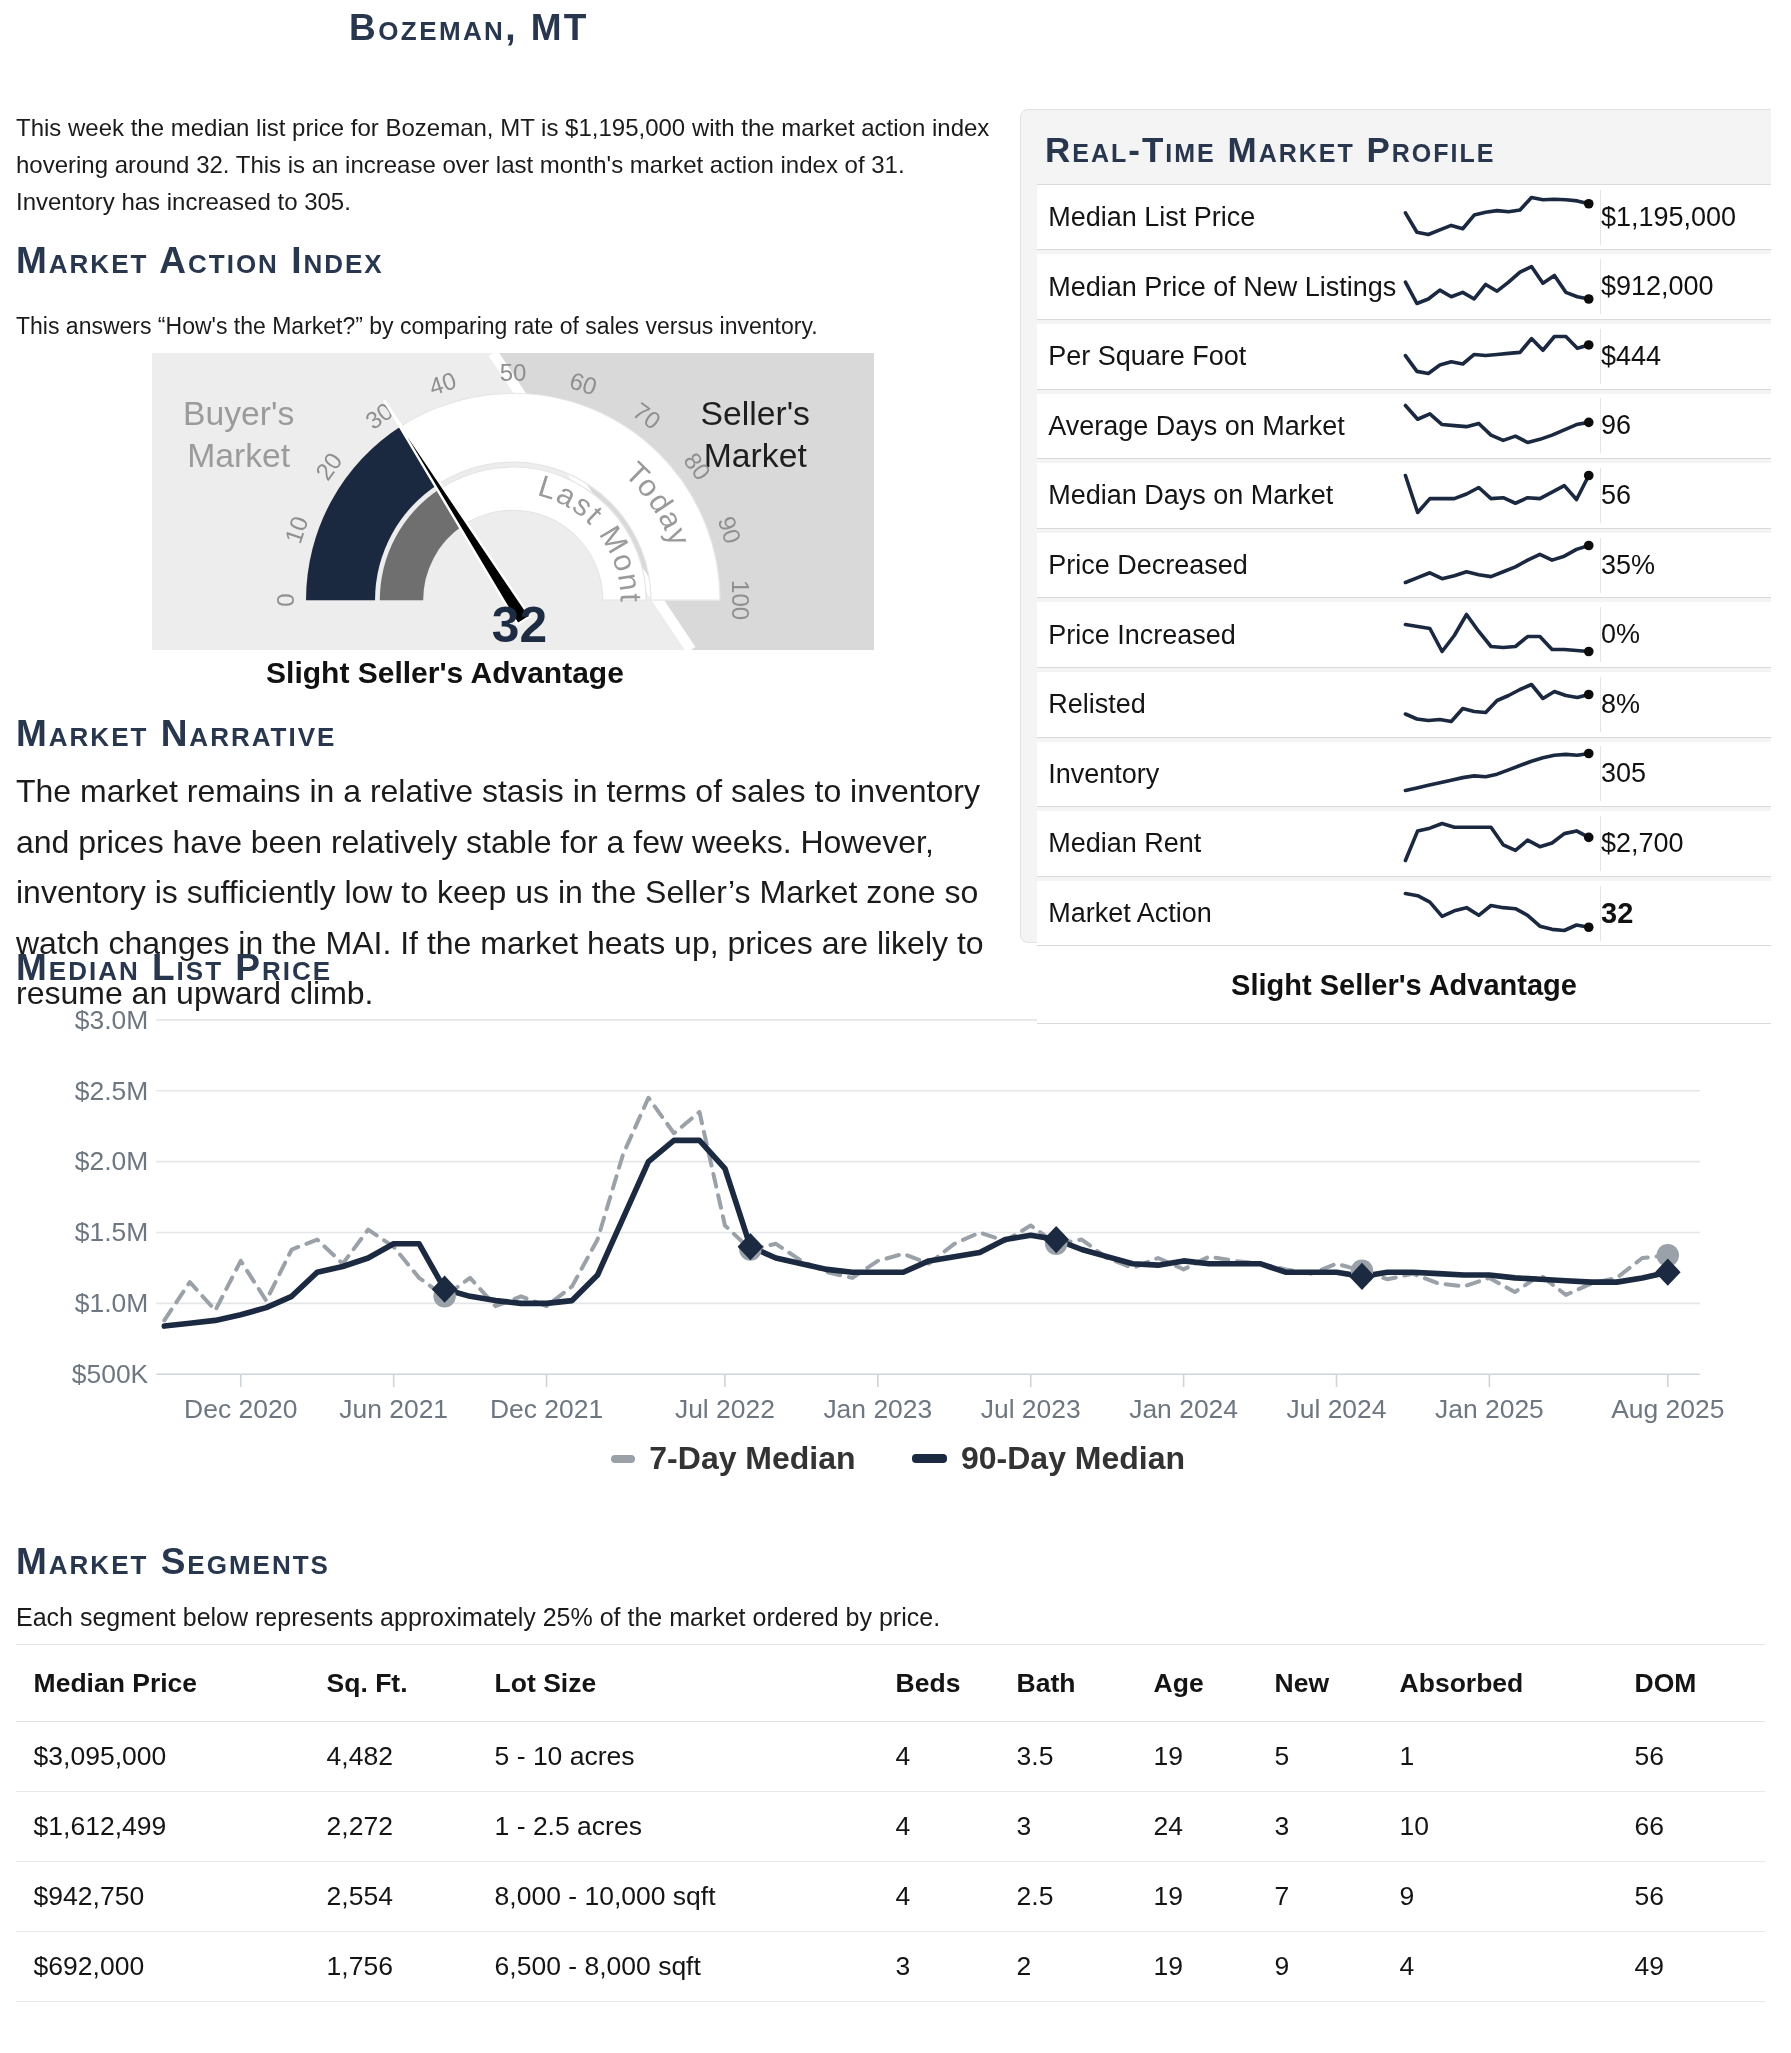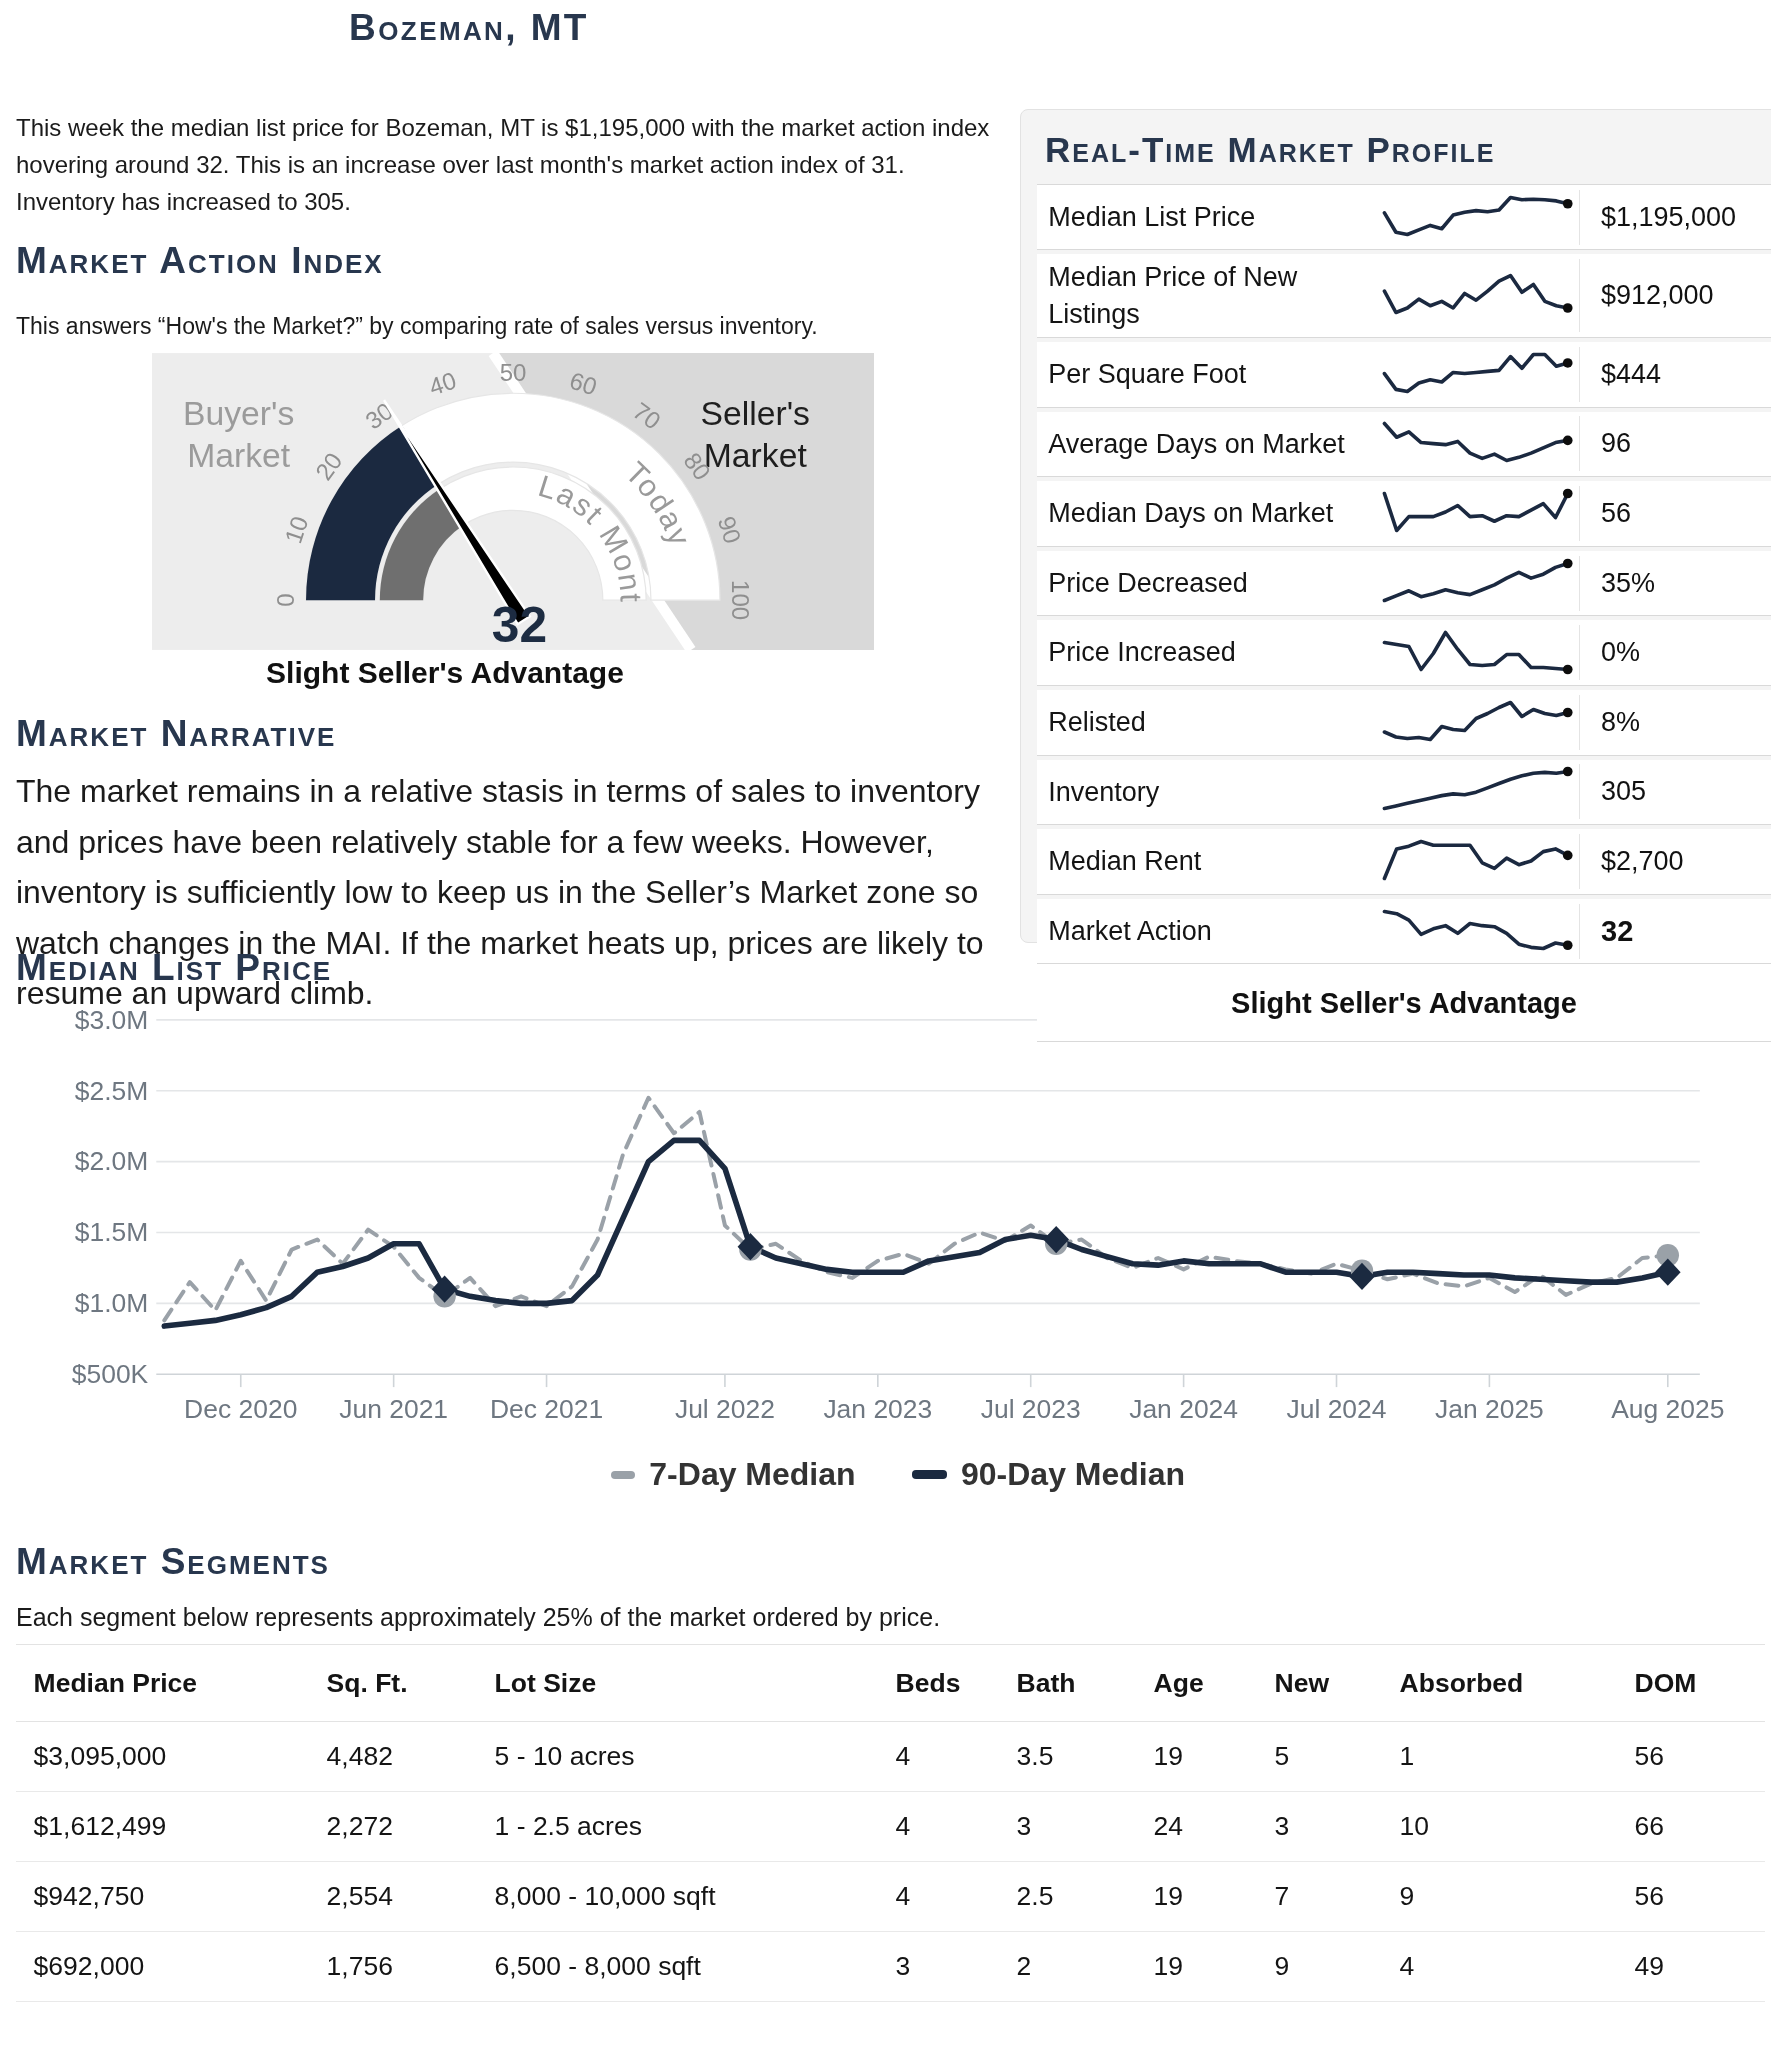--- a/index.html
+++ b/index.html
@@ -12,35 +12,35 @@
   #intro{top:109px;left:16px;width:983px;font-size:24px;line-height:1.55;}
   #mai-heading{top:241px;left:16px;}
   #mai-desc{top:313px;left:16px;width:983px;font-size:23px;}
   #gauge-wrap{top:353px;left:152px;width:722px;height:297px;}
   #gauge-caption{top:656px;left:152px;width:586px;text-align:center;font-size:30px;font-weight:700;color:#111;}
   #narrative-heading{top:714px;left:16px;}
   #narrative-text{top:766px;left:16px;width:995px;font-size:32px;line-height:1.58;}
   #chart-heading{top:948px;left:16px;}
   #chart-wrap{top:995px;left:48px;width:1700px;height:433px;}
   #legend{top:1440px;left:48px;width:1700px;display:flex;justify-content:center;gap:56px;align-items:center;}
-  .legend-item{display:flex;align-items:center;gap:14.4px;margin-top:16px;}
+  .legend-item{display:flex;align-items:center;gap:14.4px;}
   .legend-label{font-size:32px;font-weight:700;color:#333;}
   .sw-gray{width:24px;height:8px;border-radius:4px;background:#9aa1a8;}
   .sw-navy{width:35px;height:8.8px;border-radius:4px;background:#1b2a40;}
   
   #profile-panel{top:109px;left:1020px;width:768px;height:834px;background:#f4f4f4;
      border:1.6px solid #e2e2e2;border-radius:8px;box-sizing:border-box;}
   #profile-title{margin:21px 0 14.4px 24px;font-size:35px;}
   #profile-rows{margin:0 16px;border-top:1.6px solid #d9d9d9;}
   .p-row{display:flex;align-items:center;background:#fff;border-bottom:1.6px solid #d9d9d9;
      margin-bottom:4px;min-height:55px;padding:4.8px 0;}
   .p-label{flex:1 1 auto;font-size:27px;padding-left:11.2px;line-height:1.35;color:#141414;}
   .p-spark{width:201px;flex:0 0 201px;}
   .p-value{width:170px;flex:0 0 170px;font-size:27px;color:#111;border-left:1.6px solid #e4e4e4;
-     padding-left:21px;align-self:stretch;display:flex;align-items:center;text-align:right;}
+     align-self:stretch;display:flex;align-items:center;text-align:right;}
   .p-value.bold{font-weight:700;font-size:29px;}
   #profile-footer{background:#fff;margin:0 16px;padding:19px 0 21px 0;text-align:center;
      font-size:29px;font-weight:700;color:#111;border-bottom:1.6px solid #d9d9d9;}
   
   #segments-heading{top:1542px;left:16px;}
   #segments-sub{top:1603px;left:16px;width:1684px;font-size:25px;}
   #segments-table{top:1644px;left:16px;width:1749px;}
   .seg-grid{display:grid;grid-template-columns:293px 168px 401px 121px 137px 121px 125px 235px 1fr;
      align-items:center;}
   .seg-head{border-top:1.6px solid #e3e3e3;border-bottom:1.6px solid #e3e3e3;}

